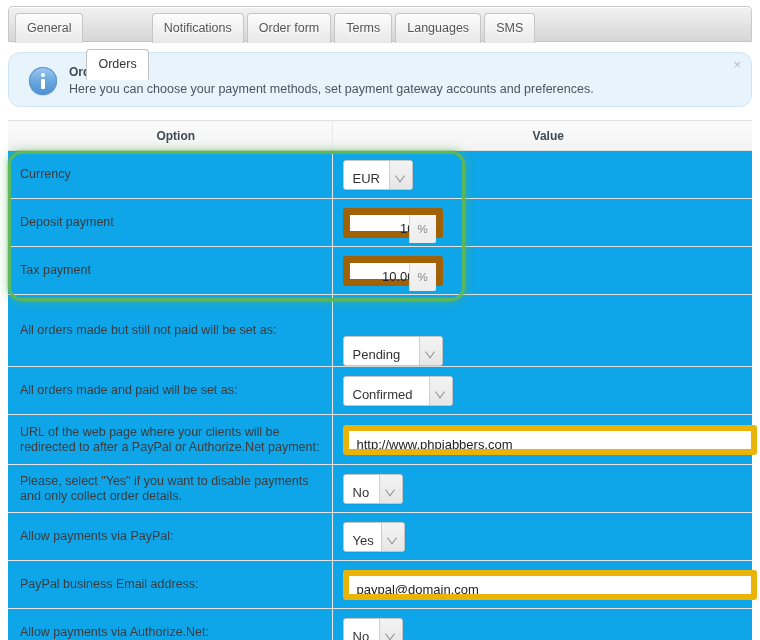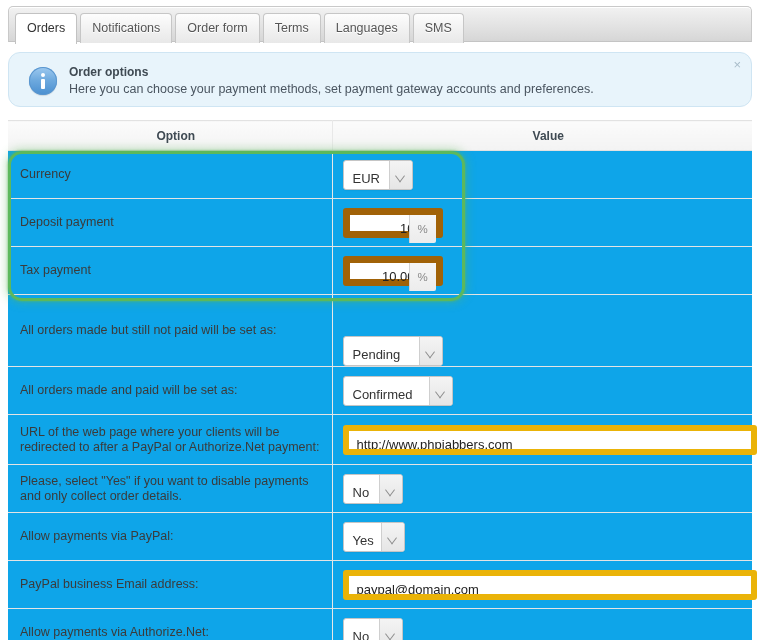--- a/index.html
+++ b/index.html
@@ -57,20 +57,21 @@
     white-space: nowrap;
     cursor: pointer;
     text-shadow: 0 1px 0 #ffffff;
   }
   .tab.active {
     background: #ffffff;
     color: #333333;
     height: 31px;
     border-color: #c2c2c2;
     z-index: 3;
+    margin-top: 36px;
   }
 
   
   .info-banner {
     position: absolute;
     left: 8px;
     top: 52px;
     width: 744px;
     height: 55px;
     box-sizing: border-box;
@@ -292,20 +293,21 @@
                 0 0 2px 1px rgba(92,184,92,0.45);
     z-index: 5;
   }
 </style>
 </head>
 <body>
 
 <div class="page">
 
   <div class="tabstrip" id="tabstrip">
+      <div class="tab">General</div>
       <div class="tab active">Orders</div>
       <div class="tab">Notifications</div>
       <div class="tab">Order form</div>
       <div class="tab">Terms</div>
       <div class="tab">Languages</div>
       <div class="tab">SMS</div>
     </div>
 
   <div class="info-banner">
     <div class="info-icon"></div>

